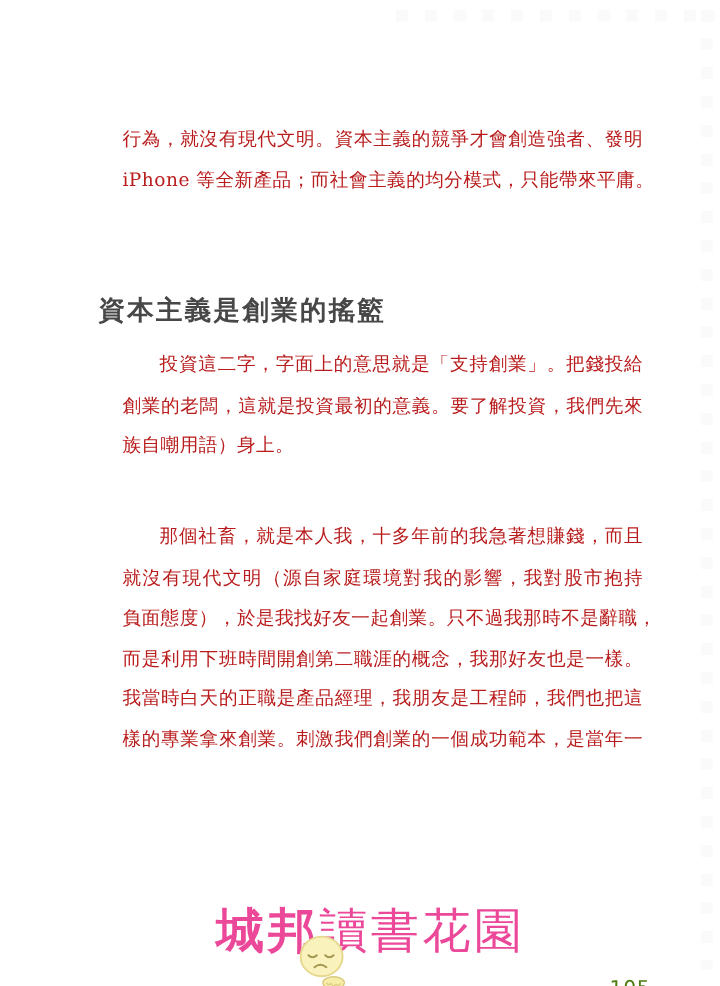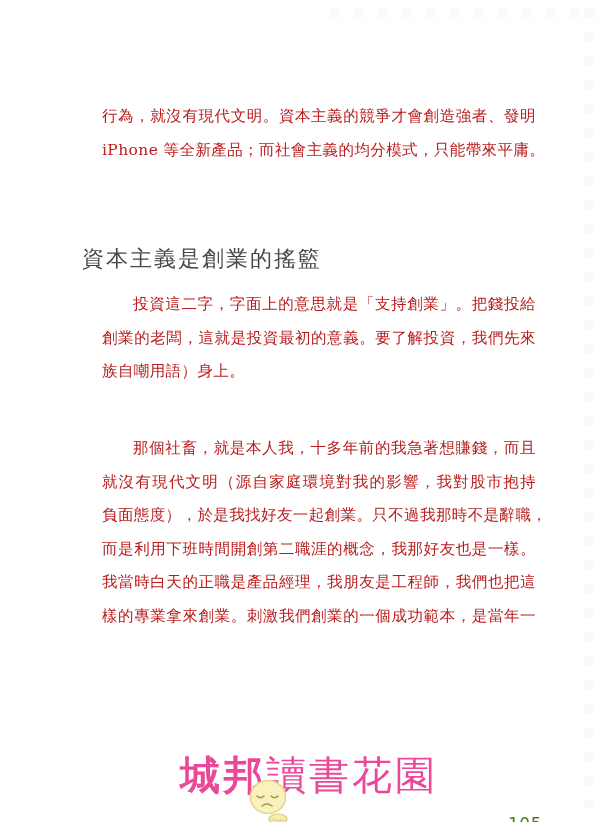--- a/index.html
+++ b/index.html
@@ -32,33 +32,33 @@
   .line {
     font-size: 15.5px;
     line-height: 33.5px;
     letter-spacing: 0.4px;
     text-align: justify;
     text-align-last: justify;
     text-justify: inter-character;
     white-space: nowrap;
   }
   .line.end { text-align-last: left; }
-  .line.indent { text-indent: 2em; }
+  .line.indent { text-indent: 2em; font-family: Liberation Mono, monospace; }
 
   #para-intro { top: 100px; }
   #para-invest { top: 288px; }
   #para-story { top: 432px; }
 
   .section-heading {
     position: absolute;
     left: 82px;
     top: 226px;
     font-family: "DejaVu Sans", sans-serif;
     font-size: 22px;
-    font-weight: 400;
+    font-weight: 700;
     letter-spacing: 2px;
     color: #474747;
   }
 
   .watermark {
     position: absolute;
     left: 180px;
     top: 748px;
     font-family: "DejaVu Sans", sans-serif;
     font-size: 40px;

